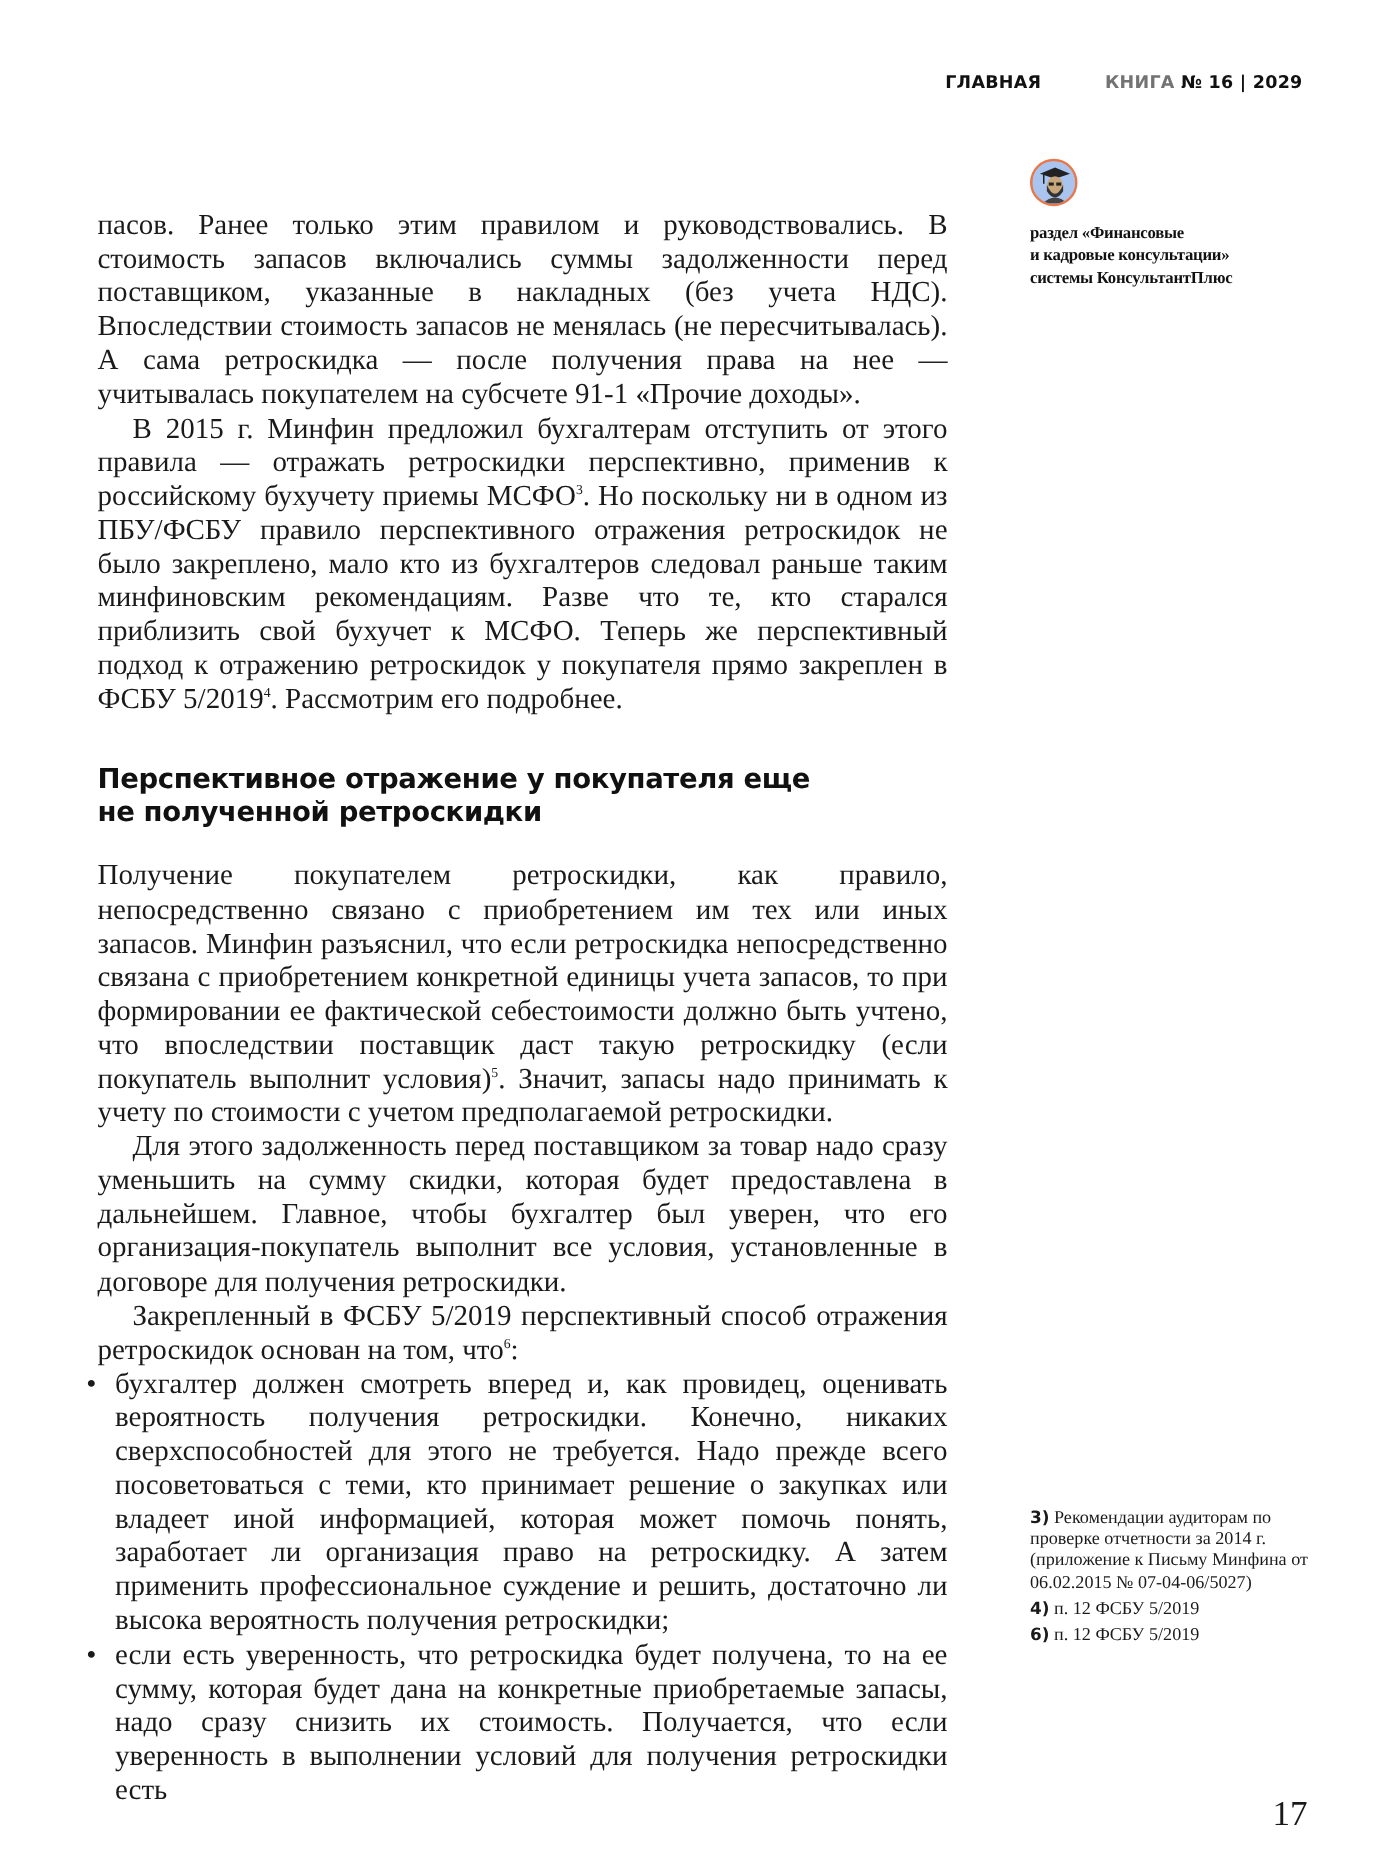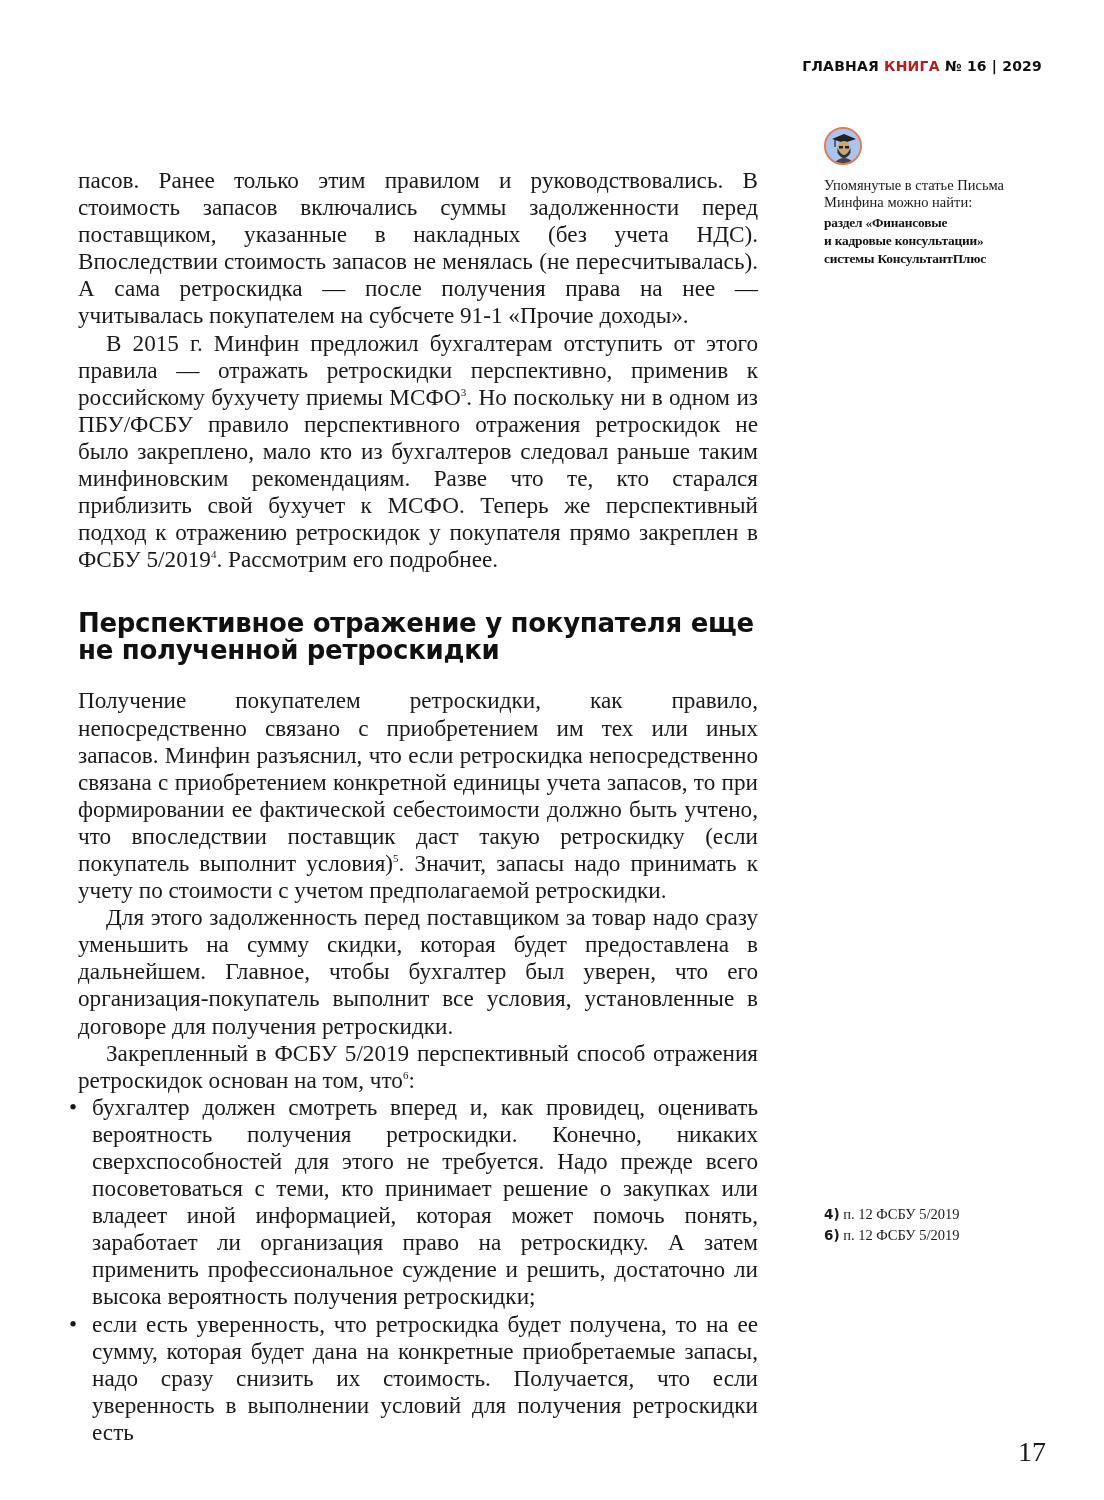--- a/index.html
+++ b/index.html
@@ -19,21 +19,21 @@
       position: absolute;
       top: 58px;
       right: 62px;
       font-family: "DejaVu Sans", "Liberation Sans", sans-serif;
       font-weight: bold;
       font-size: 14px;
       letter-spacing: 0.2px;
       color: #111;
       white-space: nowrap;
     }
-    .header .brand-accent { color: #b91c1c; }
+    .header .brand-accent { color: #737373; margin-left: 46px; }
 
     .main {
       position: absolute;
       left: 78px;
       top: 132px;
       width: 680px;
       font-family: "Liberation Serif", "DejaVu Serif", serif;
       font-size: 23.2px;
       line-height: 27.1px;
       color: #1a1a1a;
@@ -47,21 +47,21 @@
     .main p.indent { text-indent: 28px; }
     .main sup {
       font-size: 11px;
       line-height: 0;
       vertical-align: super;
     }
 
     .section-heading {
       font-family: "DejaVu Sans", "Liberation Sans", sans-serif;
       font-weight: bold;
-      font-size: 26px;
+      font-size: 22px;
       line-height: 27px;
       color: #111;
       margin: 37px 0 23px 0;
       text-align: left;
       letter-spacing: -0.3px;
     }
 
     .bullets {
       list-style: none;
       margin: 0;
@@ -183,26 +183,26 @@
       <rect x="0" y="0" width="34" height="34" fill="#a9c4ee"></rect>
       <path d="M6 10 L18 5 L30 10 L18 14 Z" fill="#222"></path>
       <line x1="9" y1="11" x2="9" y2="18" stroke="#222" stroke-width="1.2"></line>
       <ellipse cx="18" cy="20" rx="6.5" ry="8" fill="#c9a77a"></ellipse>
       <path d="M11.5 19 Q18 33 24.5 19 L24.5 24 Q18 34 11.5 24 Z" fill="#333"></path>
       <rect x="13" y="17" width="4" height="2.5" fill="#222"></rect>
       <rect x="19" y="17" width="4" height="2.5" fill="#222"></rect>
       <path d="M8 34 Q18 24 28 34 Z" fill="#444"></path>
     </svg>
   </div>
-  <p class="note-lead">Упомянутые в статье Письма Минфина можно найти:</p>
   <p class="note-bold">
     <span>раздел «Финансовые</span><br>
     <span>и кадровые консультации»</span><br>
     <span>системы КонсультантПлюс</span>
   </p>
 </div>
 
 <div class="footnotes">
+  <p class="fn"><span class="fn-num">3)</span> <span>Рекомендации аудиторам по проверке отчетности за 2014 г. (приложение к Письму Минфина от 06.02.2015 № 07-04-06/5027)</span></p>
   <p class="fn"><span class="fn-num">4)</span> <span>п. 12 ФСБУ 5/2019</span></p>
   <p class="fn"><span class="fn-num">6)</span> <span>п. 12 ФСБУ 5/2019</span></p>
 </div>
 
 <div class="page-number">17</div>
 
 </body></html>

